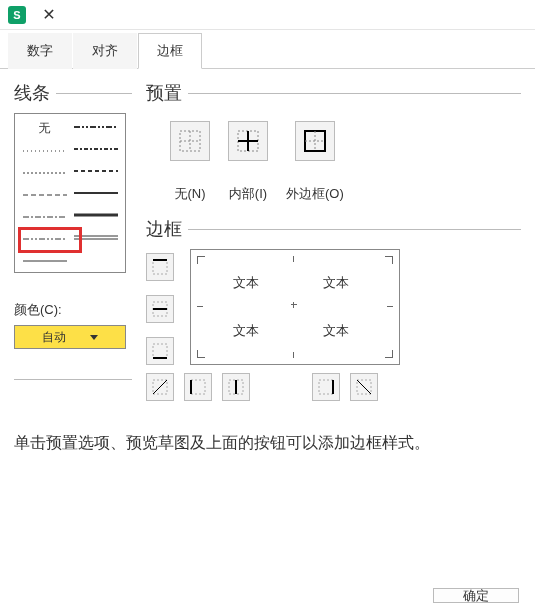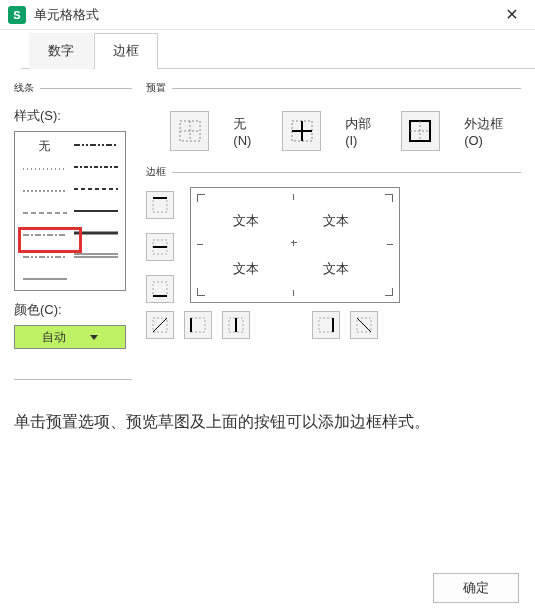--- a/index.html
+++ b/index.html
@@ -1,73 +1,72 @@
 <!DOCTYPE html>
 <html><head>
 <meta charset="utf-8">
 <style>
 * { box-sizing: border-box; font-family: "Microsoft YaHei", sans-serif; }
 body { margin: 0; background: #fff; width: 535px; height: 611px; position: relative; font-size: 12px; color: #333; }
 .titlebar { height: 30px; display: flex; align-items: center; padding: 0 8px; border-bottom: 1px solid #e5e5e5; }
 .app-icon { width: 18px; height: 18px; background: #0fa068; border-radius: 3px; display: flex; align-items: center; justify-content: center; color: #fff; font-weight: bold; font-size: 11px; margin-right: 8px; }
 .title { flex: 1; font-size: 13px; }
 .close { width: 30px; text-align: center; font-size: 16px; cursor: pointer; }
-.tabs { display: flex; border-bottom: 1px solid #ccc; padding-left: 8px; margin-top: 2px; margin-left: 21px; }
+.tabs { display: flex; border-bottom: 1px solid #ccc; padding-left: 8px; margin-top: 2px; }
 .tab { padding: 8px 18px; cursor: pointer; border: 1px solid transparent; position: relative; top: 1px; background: #f5f5f5; margin-right: 1px; font-size: 13px; }
 .tab.active { background: #fff; border: 1px solid #ccc; border-bottom: 1px solid #fff; }
 .content { padding: 12px 14px; display: flex; gap: 14px; }
 .col-left { width: 118px; }
 .col-right { flex: 1; }
 fieldset { border: none; border-top: 1px solid #bbb; margin: 0 0 10px 0; padding: 8px 0 0 0; }
-legend { padding: 0 6px 0 0; font-size: 10px; }
+legend { padding: 0 6px 0 0; font-size: 18px; }
 .label { margin: 4px 0 6px; font-size: 13px; }
 .style-box { border: 1px solid #888; height: 160px; width: 112px; padding: 6px 4px; display: flex; flex-wrap: wrap; gap: 0; }
 .style-col { width: 50%; display: flex; flex-direction: column; gap: 12px; align-items: center; padding-top: 2px; }
 .swatch { width: 44px; height: 10px; display: flex; align-items: center; position: relative; }
 .swatch.none-txt { justify-content: center; font-size: 12px; height: 12px; }
 .sline { width: 44px; }
 .red-box { position: absolute; border: 3px solid #e03030; width: 64px; height: 26px; left: 18px; top: 227px; pointer-events: none; }
-.color-sel { border: 1px solid #888; height: 24px; width: 112px; display: flex; align-items: center; justify-content: center; gap: 24px; background: #bef264; cursor: pointer; }
+.color-sel { border: 1px solid #888; height: 24px; width: 112px; display: flex; align-items: center; justify-content: center; gap: 24px; background: #fde047; cursor: pointer; }
 .caret { width: 0; height: 0; border-left: 4px solid transparent; border-right: 4px solid transparent; border-top: 5px solid #333; }
 .divider { border-top: 1px solid #bbb; margin-top: 30px; }
 .preset-row { display: flex; gap: 18px; margin: 8px 0 4px 24px; }
-.preset-item { display: flex; flex-direction: row; align-items: center; gap: 24px; }
+.preset-item { display: flex; flex-direction: column; align-items: center; gap: 24px; }
 .preset-btn { width: 40px; height: 40px; border: 1px solid #bbb; background: #f3f3f3; display: flex; align-items: center; justify-content: center; cursor: pointer; }
 .preset-lbl { font-size: 13px; }
 .border-area { display: flex; gap: 16px; align-items: flex-end; }
 .side-btns { display: flex; flex-direction: column; gap: 14px; }
 .sq-btn { width: 28px; height: 28px; border: 1px solid #bbb; background: #f3f3f3; display: flex; align-items: center; justify-content: center; cursor: pointer; }
 .preview { border: 1px solid #888; width: 210px; height: 116px; position: relative; }
 .tick { position: absolute; background: #666; }
 .ptxt { position: absolute; font-size: 13px; }
 .bottom-btns { display: flex; gap: 10px; margin-top: 8px; margin-left: 0; }
 .hint { margin: 10px 0 0 14px; font-size: 16px; }
 .footer { position: absolute; bottom: 8px; right: 16px; display: flex; gap: 12px; }
-.btn { width: 86px; height: 30px; border: 1px solid #bbb; background: #fdfdfd; display: flex; align-items: center; justify-content: center; cursor: pointer; font-size: 13px; }
+.btn { width: 86px; height: 15px; border: 1px solid #bbb; background: #fdfdfd; display: flex; align-items: center; justify-content: center; cursor: pointer; font-size: 13px; }
 svg { display: block; }
 </style>
 </head>
 <body>
 
 <div class="titlebar">
   <div class="app-icon">S</div>
-  <div class="title">单元格格式</div>
   <div class="close">✕</div>
 </div>
 
 <div class="tabs">
   <div class="tab">数字</div>
+  <div class="tab">对齐</div>
   <div class="tab active">边框</div>
 </div>
 
 <div class="content">
   <div class="col-left">
     <fieldset>
       <legend>线条</legend>
-      <div class="label">样式(S):</div>
       <div class="style-box">
         <div class="style-col">
           <div class="swatch none-txt">无</div>
           <div class="swatch">
               <svg class="sline" height="2">
                 <line x1="0" y1="1" x2="44" y2="1" stroke="#333" stroke-width="1" stroke-dasharray="1 3"></line>
               </svg>
             </div>
           <div class="swatch">
               <svg class="sline" height="2">
@@ -122,21 +121,21 @@
               </svg>
             </div>
           <div class="swatch">
               <svg class="sline" height="5">
                 <line x1="0" y1="1" x2="44" y2="1" stroke="#333" stroke-width="1"></line>
                 <line x1="0" y1="4" x2="44" y2="4" stroke="#333" stroke-width="1"></line>
               </svg>
             </div>
         </div>
       </div>
-      <div class="label" style="margin-top:10px">颜色(C):</div>
+      <div class="label" style="margin-top:28px">颜色(C):</div>
       <div class="color-sel">
         <span>自动</span>
         <span class="caret"></span>
       </div>
       <div class="divider"></div>
     </fieldset>
   </div>
 
   <div class="col-right">
     <fieldset>

